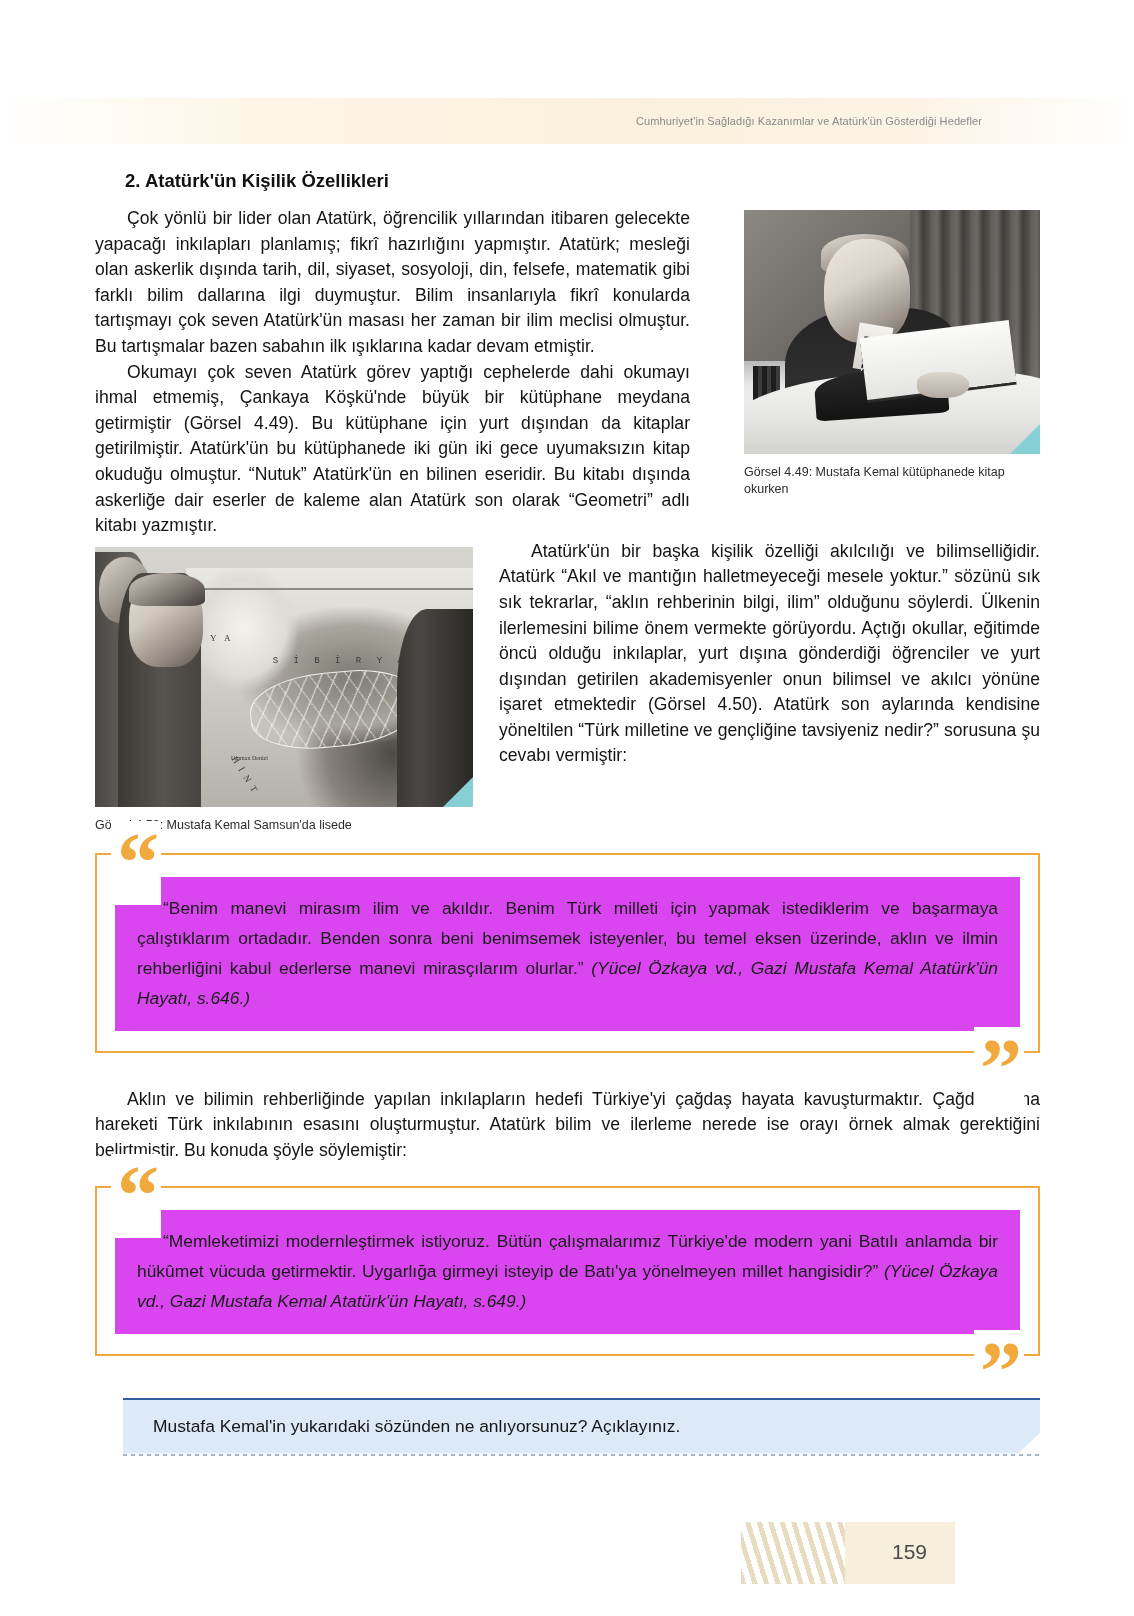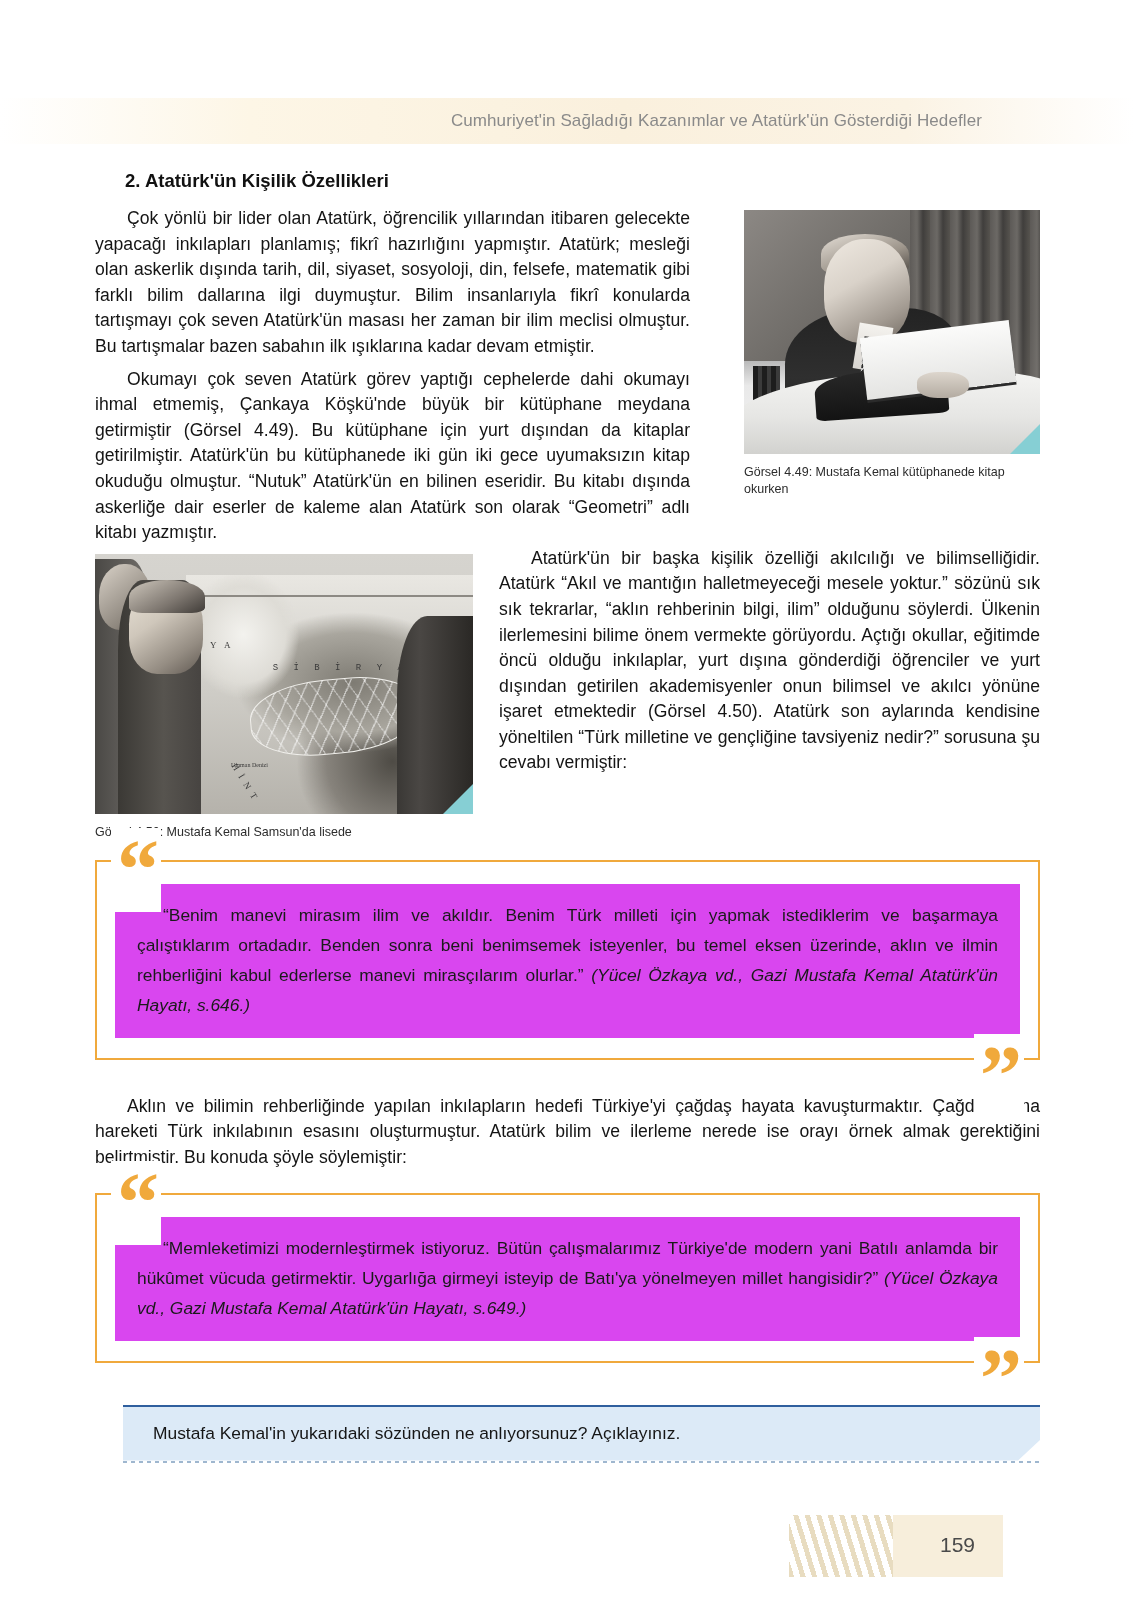--- a/index.html
+++ b/index.html
@@ -13,36 +13,36 @@
   }
 
   
   .page-header{
     position:absolute; left:0; top:98px; width:1134px; height:46px;
     background:linear-gradient(to right,#ffffff 0%,#fdf6e6 22%,#faf0dd 55%,#fbf3e4 80%,#ffffff 100%);
     display:flex; align-items:center; justify-content:flex-end;
     box-sizing:border-box; padding-right:152px;
   }
   .page-header .htitle{
-    font-size:17px; color:#8a8a8a; letter-spacing:.1px; white-space:nowrap;
+    font-size:11px; color:#8a8a8a; letter-spacing:.1px; white-space:nowrap;
   }
 
   
   .content{ position:absolute; left:95px; top:170px; width:945px; }
 
   h2.section-title{
     margin:0 0 14px 0; font-size:18.5px; font-weight:bold; color:#111;
     padding-left:30px;
   }
 
   p.body{
     margin:0; font-size:17.6px; line-height:25.6px; text-align:justify;
     text-justify:inter-word; color:#141414; hyphens:none;
   }
-  p.body + p.body{ margin-top:7px; }
+  p.body + p.body{ }
   .indent{ text-indent:32px; }
 
   
   .fig-right{
     float:right; width:296px; margin:4px 0 6px 26px;padding-left:28px;
   }
   .fig-left{
     float:left; width:378px; margin:8px 26px 6px 0;
   }
   .photo{
@@ -227,21 +227,21 @@
     clip-path:polygon(0 0, 100% 0, 100% 62%, calc(100% - 22px) 100%, 0 100%);
   }
   .qbox span{ font-size:17.4px; color:#161616; }
   .qbox-rule-bottom{
     height:2px; width:100%;
     background:repeating-linear-gradient(to right,#9fb7cf 0 4px,rgba(0,0,0,0) 4px 8px);
   }
 
   
   .footer{
-    position:absolute; left:0; bottom:9px; width:1013px; height:120px;padding-left:48px;
+    position:absolute; left:0; bottom:2px; width:1013px; height:120px;
   }
   .footer .stripes{
     position:absolute; right:164px; bottom:30px; width:108px; height:62px;
     background:repeating-linear-gradient(73deg,#e8dcc0 0 5px,#ffffff 5px 11px);
   }
   .footer .pad{
     position:absolute; right:58px; bottom:30px; width:110px; height:62px;
     background:#f7eedb;
   }
   .footer .pageno{

